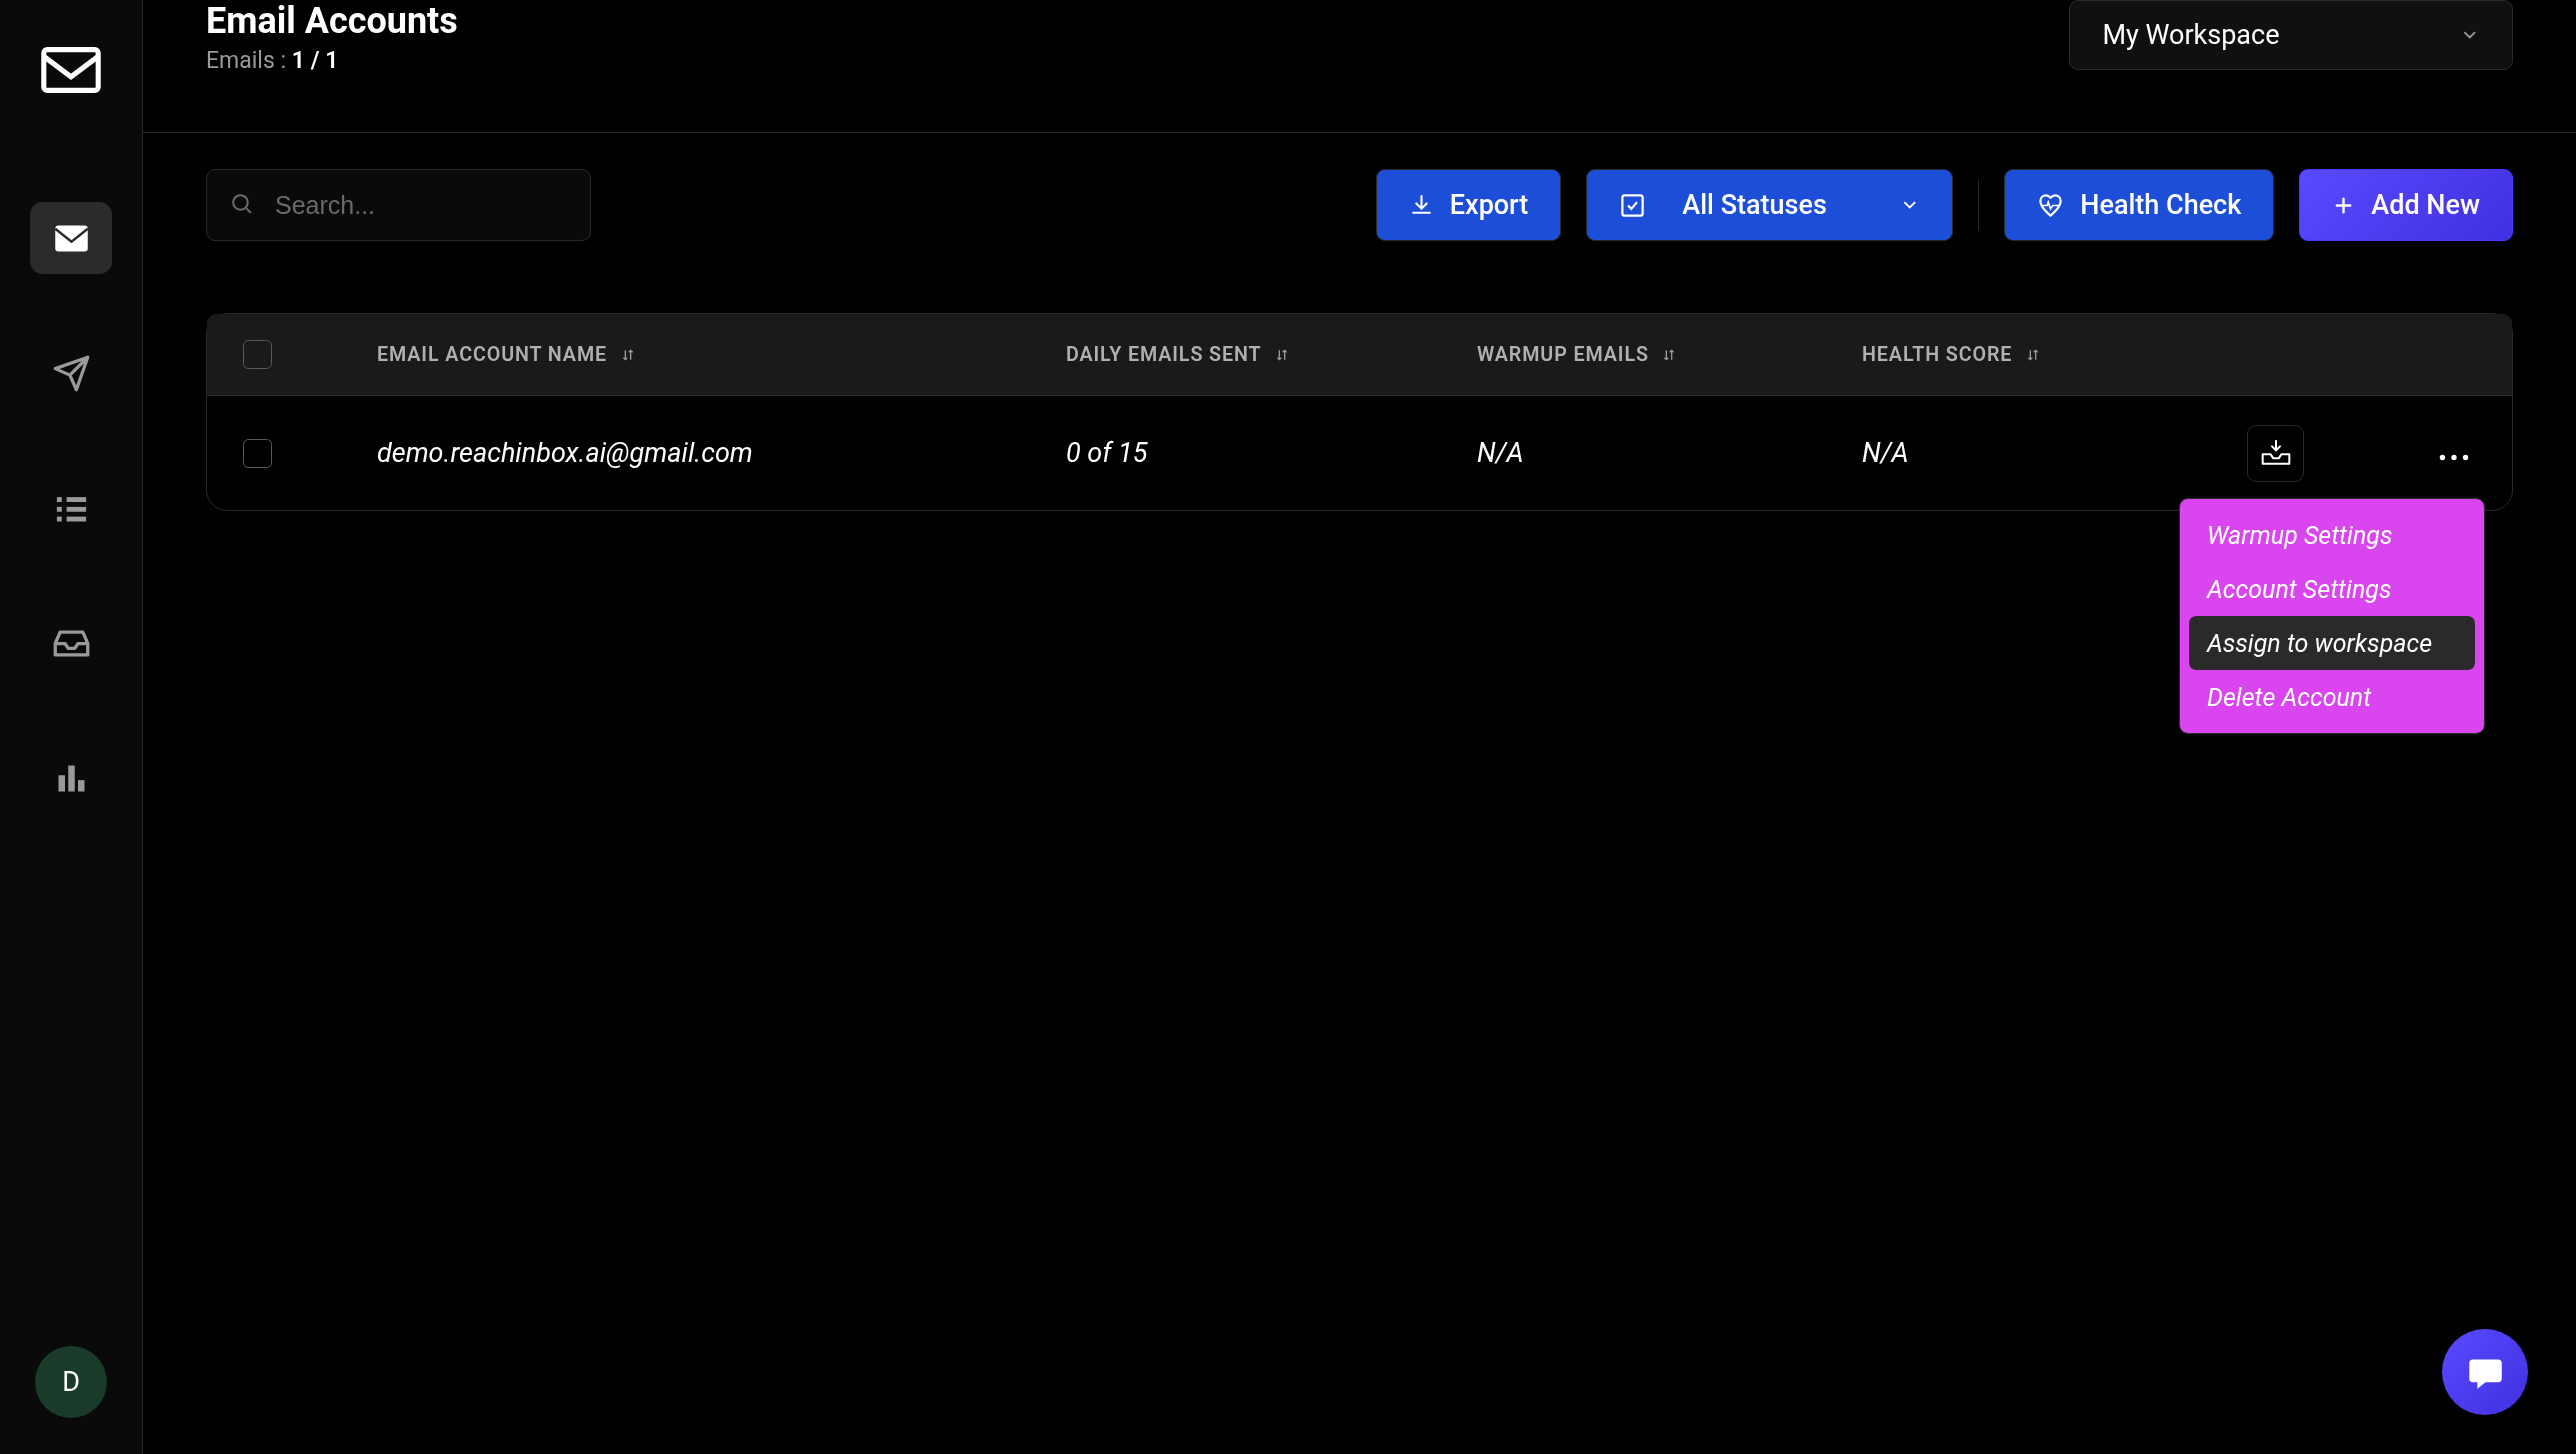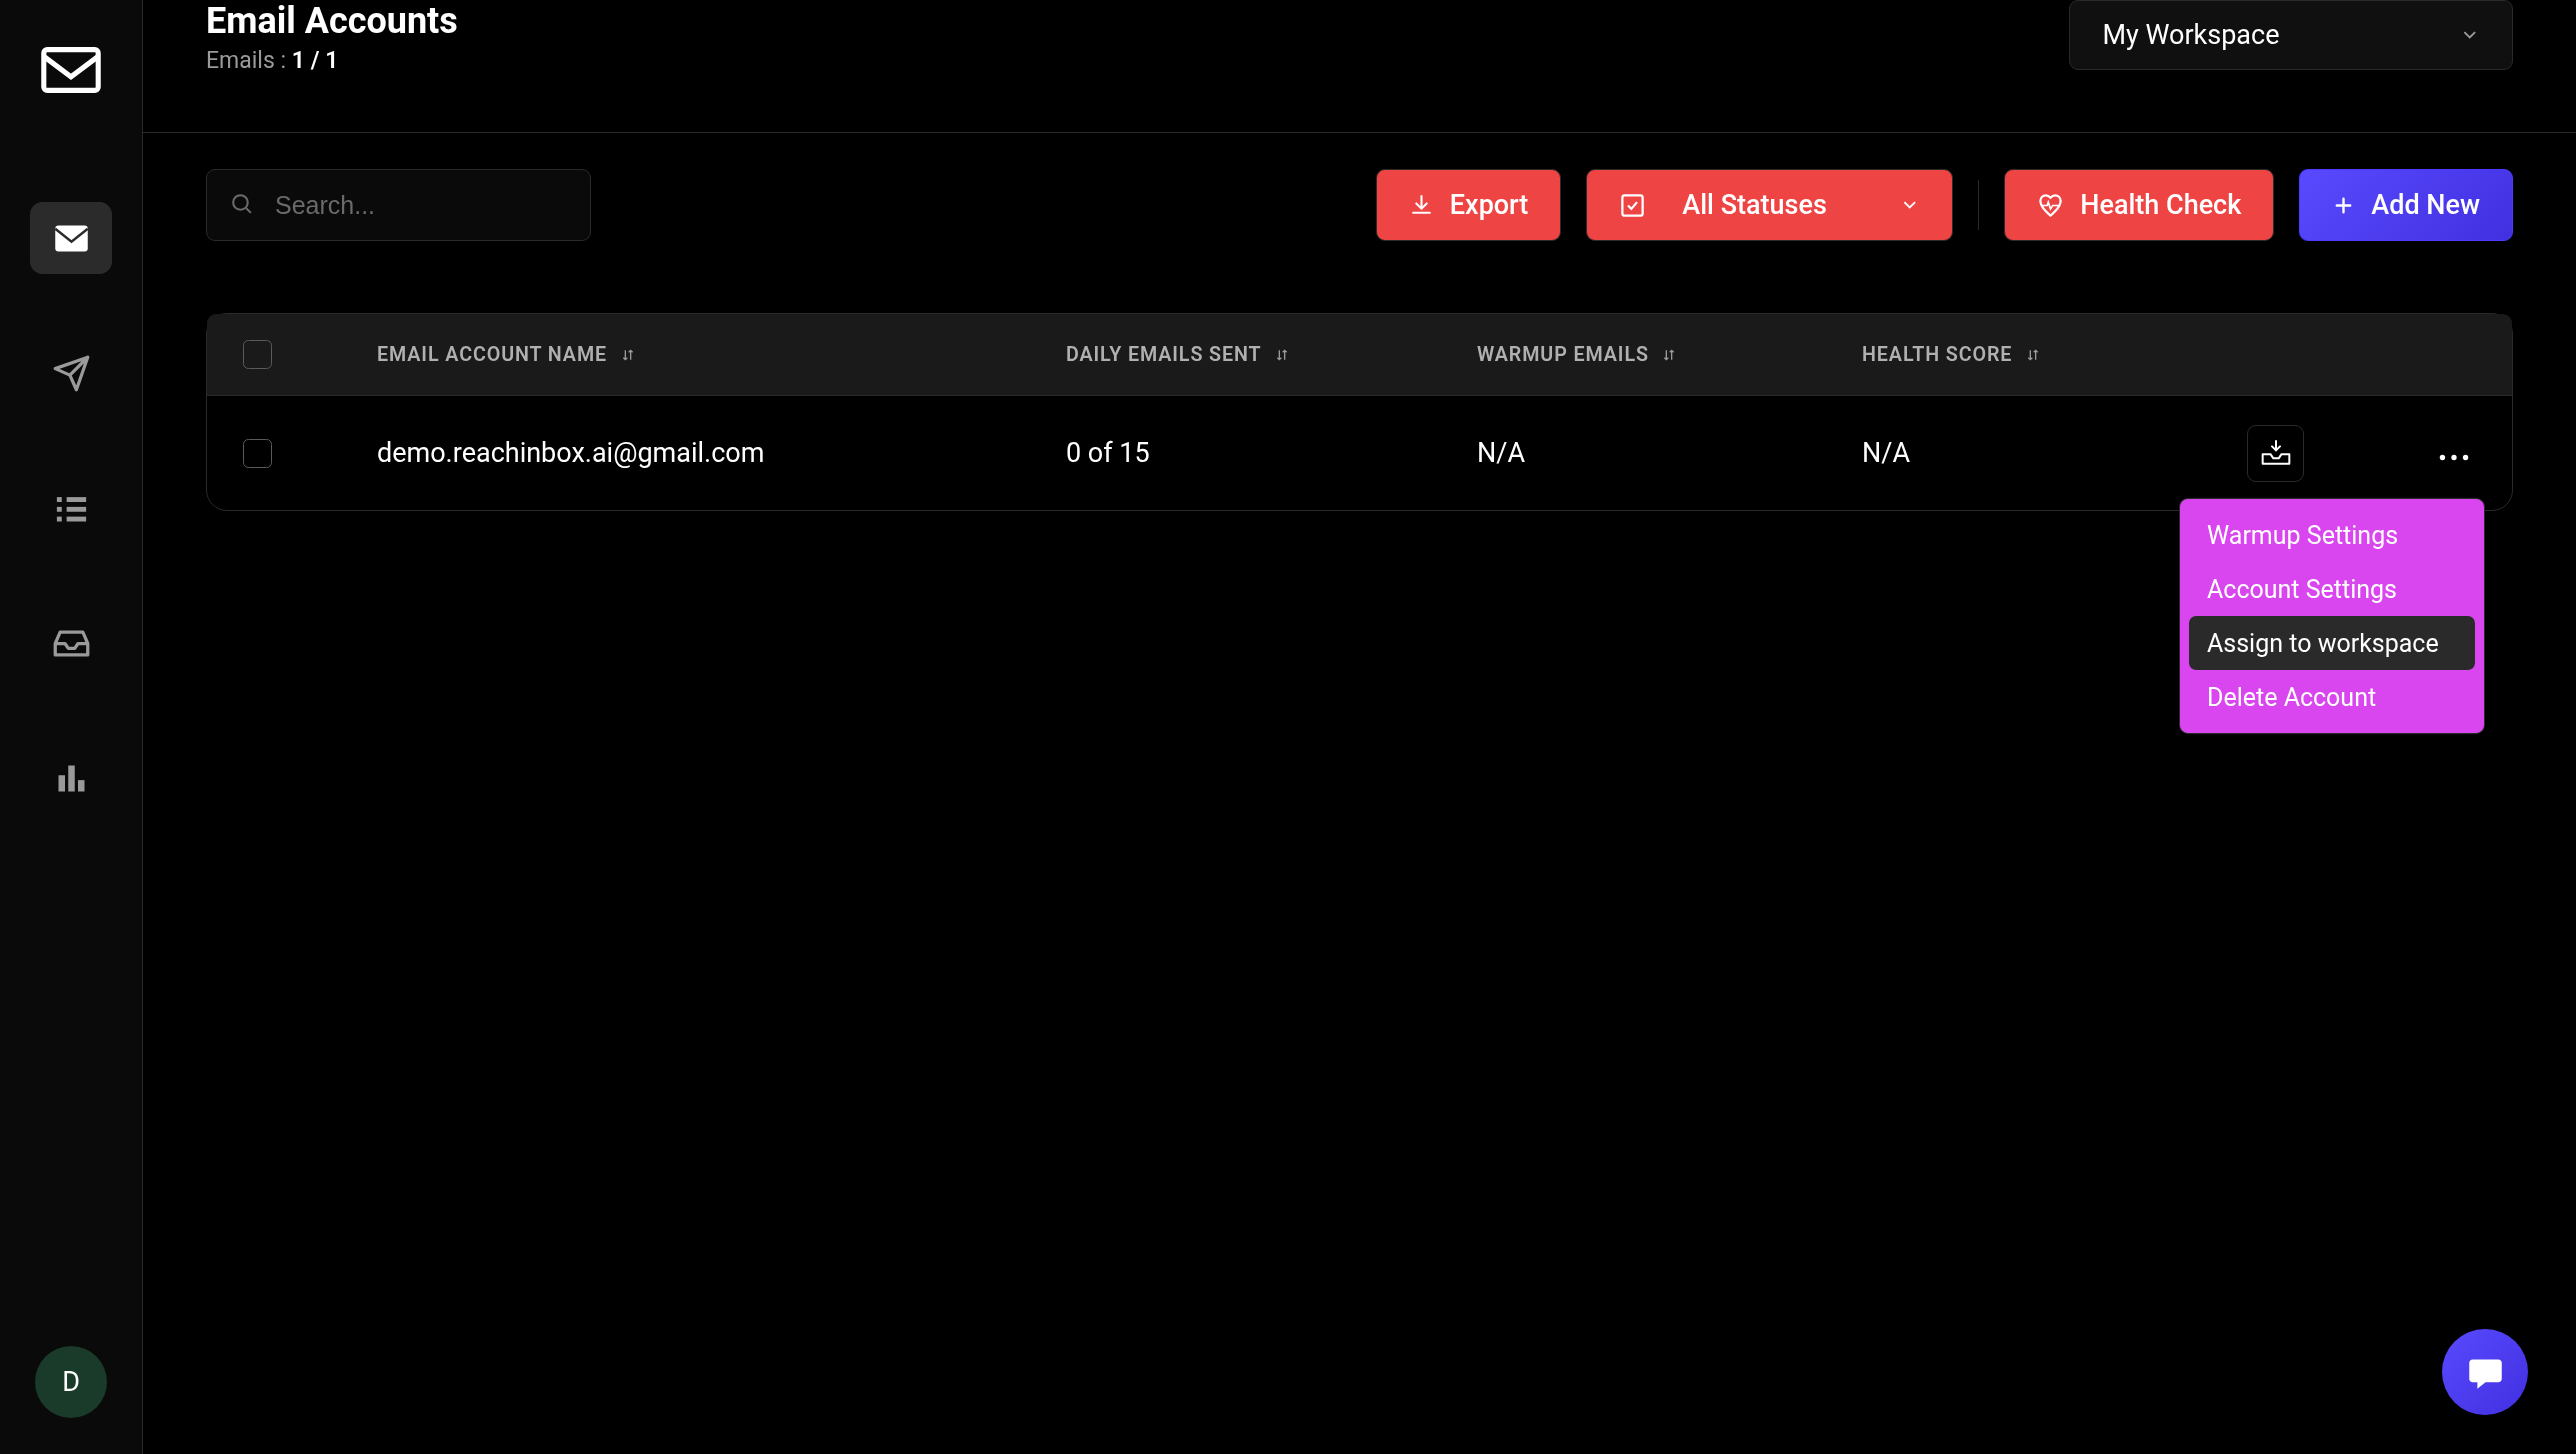--- a/index.html
+++ b/index.html
@@ -188,21 +188,21 @@
   height: 72px;
   border-radius: 9px;
   display: flex;
   align-items: center;
   gap: 16px;
   padding: 0 32px;
   font-size: 27px;
   font-weight: 500;
   cursor: pointer;
   border: 0.9px solid #2a2a2a;
-  background: #ef4444;
+  background: #1d4ed8;
   color: #ffffff;
 }
 
 .btn-primary {
   background: #4a3aff;
   border-color: #4a3aff;
   background: linear-gradient(135deg, #5a4aff, #4030e0);
 }
 
 .divider-vertical {
@@ -262,20 +262,21 @@
 .sort-icon {
   display: inline-flex;
 }
 
 .table-row {
   display: grid;
   grid-template-columns: 170px 689px 411px 385px 385px 286px;
   align-items: center;
   height: 114px;
   position: relative;
+  font-style: italic;
 }
 
 .td {
   font-size: 27px;
   color: #ffffff;
 }
 
 .td-checkbox {
   padding-left: 36px;
 }

